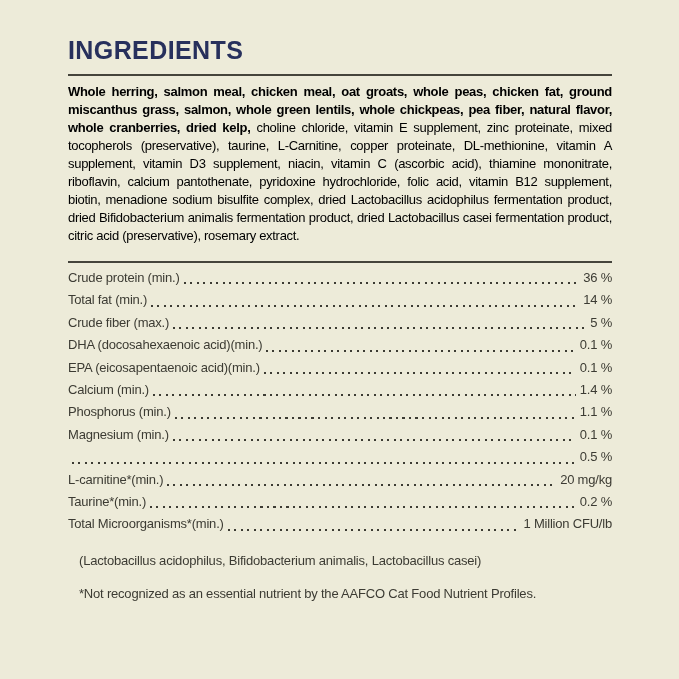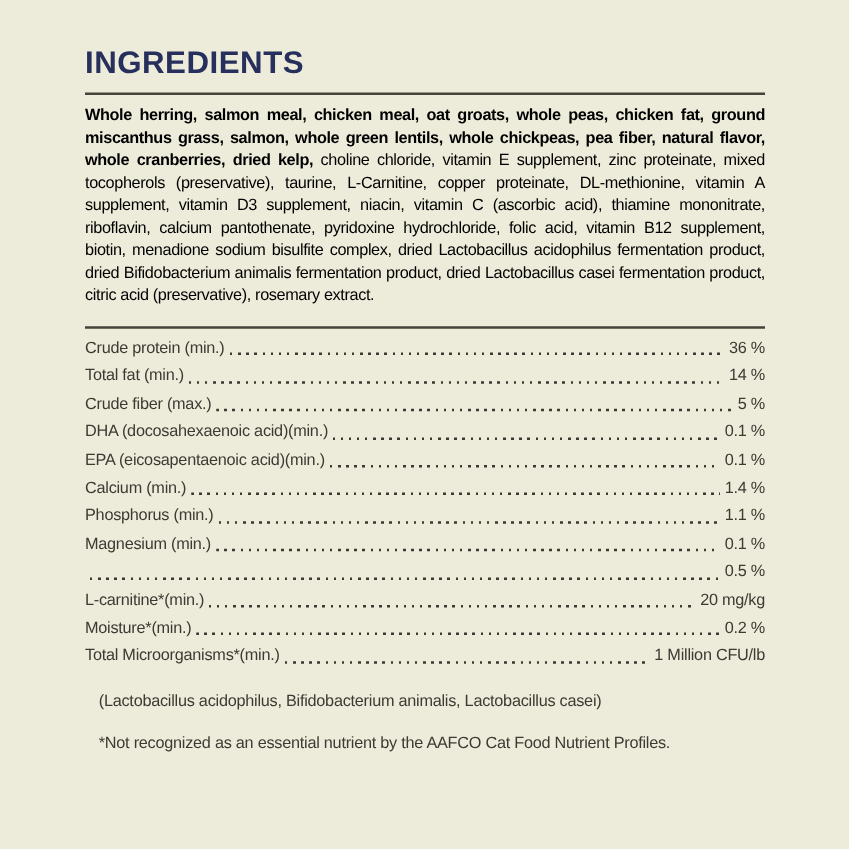--- a/index.html
+++ b/index.html
@@ -144,21 +144,21 @@
   </div>
 
 
   <div class="row">
     <span class="row-label">L-carnitine*(min.)</span>
     <span class="leader"></span>
     <span class="row-value">20 mg/kg</span>
   </div>
 
   <div class="row">
-    <span class="row-label">Moisture*(min.)</span>
+    <span class="row-label">Taurine*(min.)</span>
     <span class="leader"></span>
     <span class="row-value">0.2 %</span>
   </div>
 
   <div class="row">
     <span class="row-label">Total Microorganisms*(min.)</span>
     <span class="leader"></span>
     <span class="row-value">1 Million CFU/lb</span>
   </div>
 </div>

